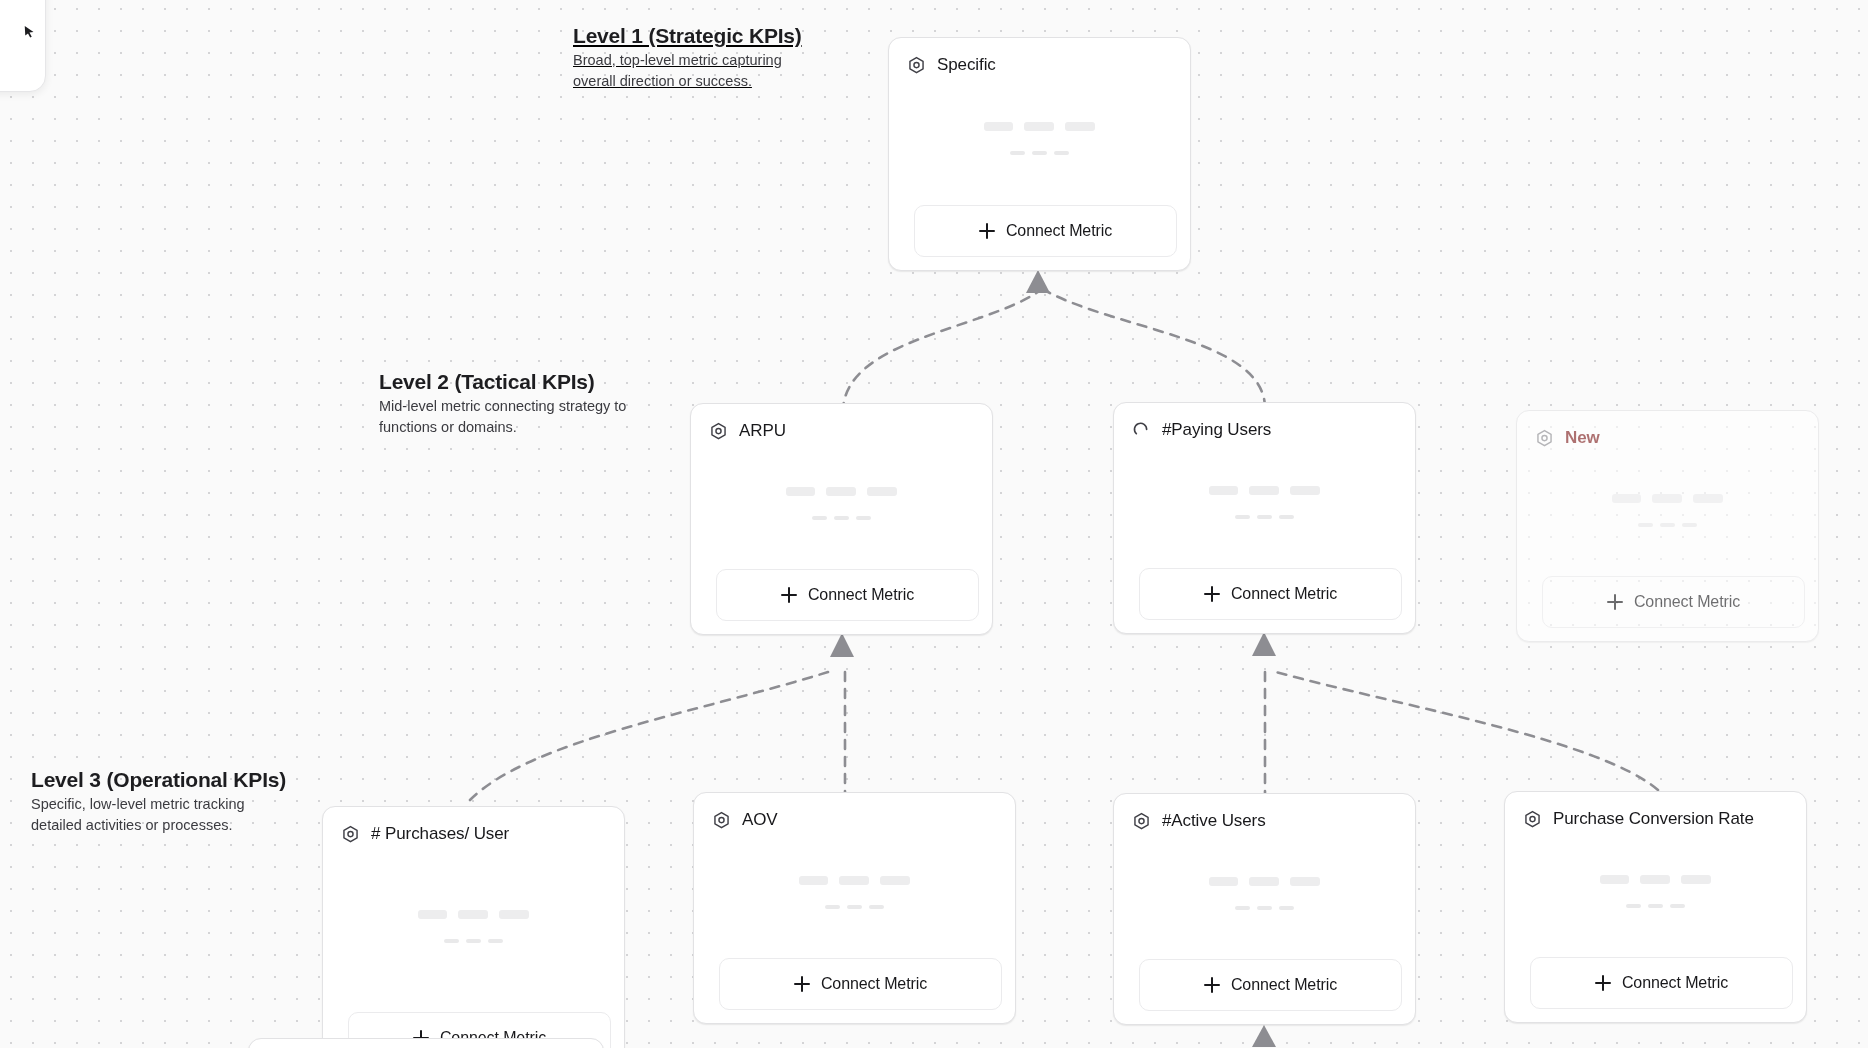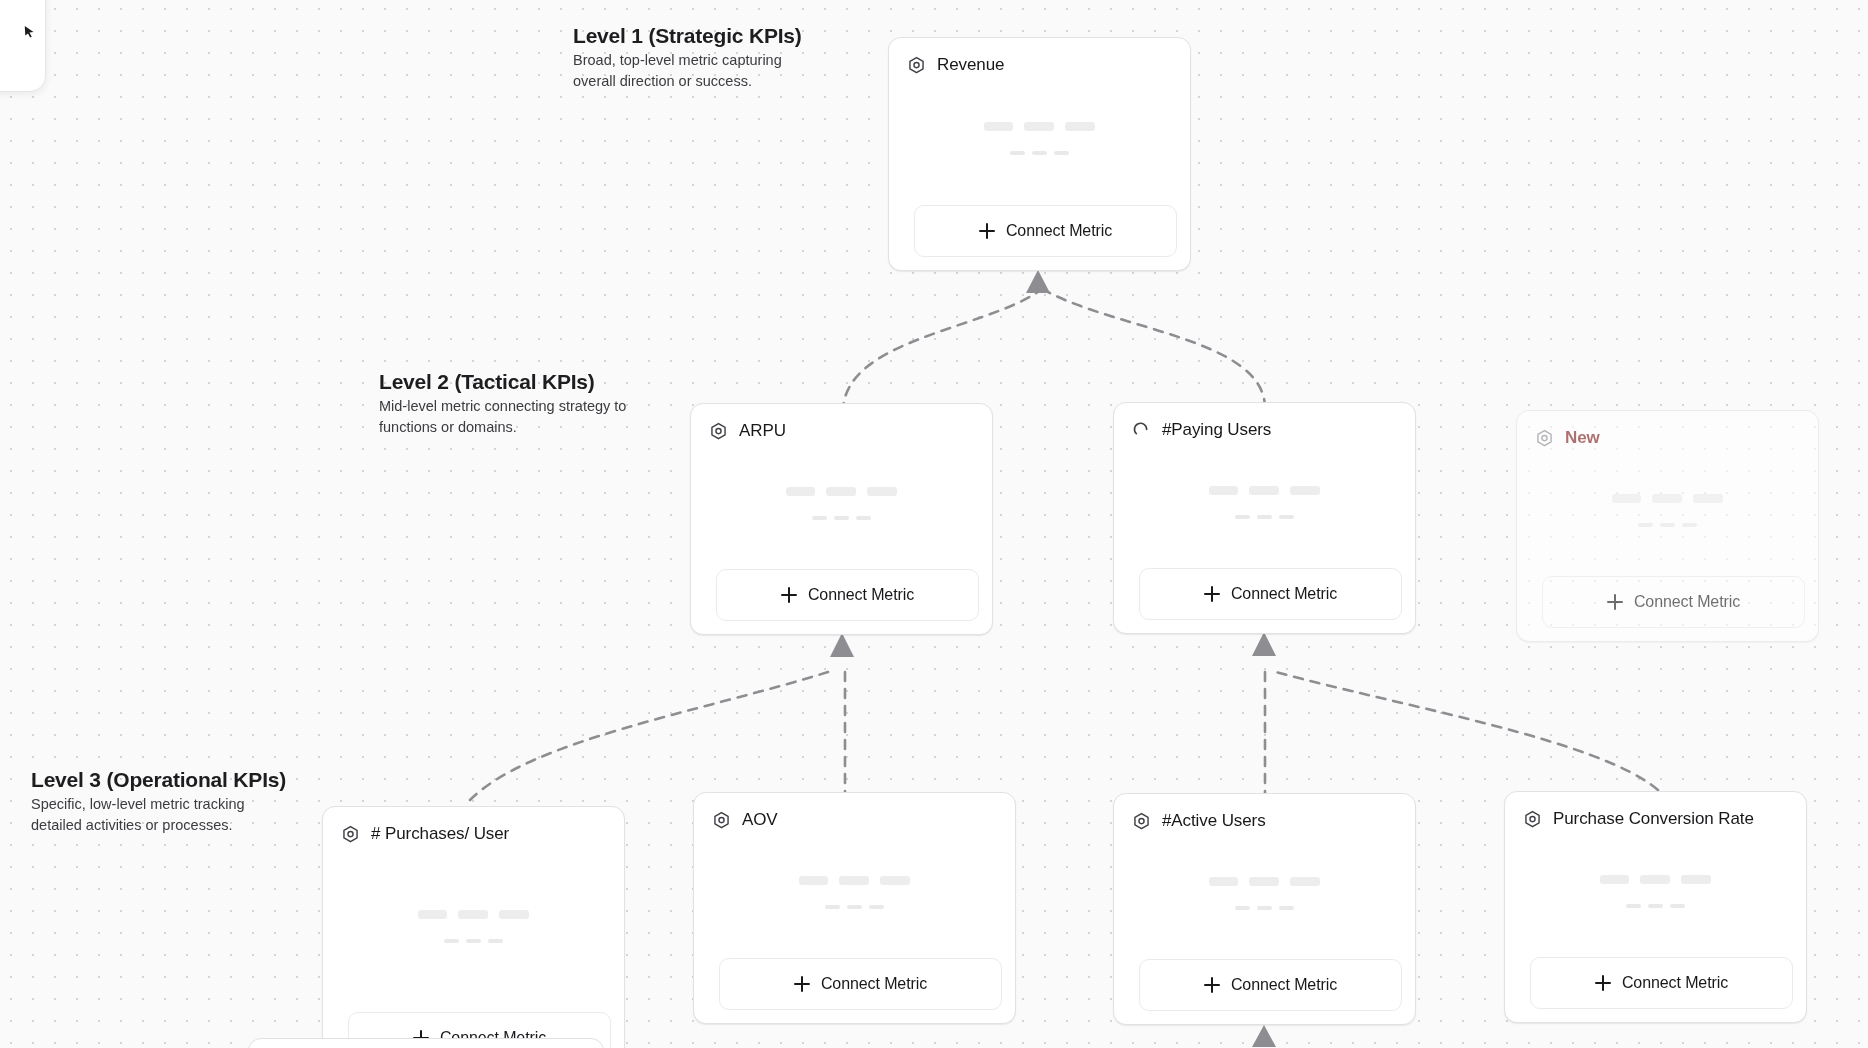--- a/index.html
+++ b/index.html
@@ -199,21 +199,21 @@
   </svg>
 
   <div id="corner-panel">
     <span class="cursor-glyph">
       <svg viewBox="0 0 16 16" width="14" height="14" aria-hidden="true">
         <path d="M2 1 L12 8 L7.4 8.6 L10 13.4 L8.2 14.3 L5.7 9.6 L2.6 12 Z" fill="#1d1d20"></path>
       </svg>
     </span>
   </div>
 
-  <div class="level-block" style="left:573px; top:24px;">
+  <div class="level-block" style="left:573px; top:24px;text-decoration:underline;">
     <div class="level-title">Level 1 (Strategic KPIs)</div>
     <div class="level-desc">Broad, top-level metric capturing overall direction or success.</div>
   </div>
 
   <div class="level-block" style="left:379px; top:370px;">
     <div class="level-title">Level 2 (Tactical KPIs)</div>
     <div class="level-desc">Mid-level metric connecting strategy to functions or domains.</div>
   </div>
 
   <div class="level-block" style="left:31px; top:768px;">
@@ -222,21 +222,21 @@
   </div>
 
   <div class="card" style="left:888px; top:37px; width:303px; height:234px;">
     <div class="card-head">
       <span class="icon-hex">
         <svg viewBox="0 0 20 20" width="19" height="19" aria-hidden="true">
           <path d="M10 1.6 L16.9 5.6 L16.9 13.6 L10 17.6 L3.1 13.6 L3.1 5.6 Z" fill="none" stroke="#3f3f46" stroke-width="1.5" stroke-linejoin="round"></path>
           <circle cx="10" cy="9.6" r="2.7" fill="none" stroke="#3f3f46" stroke-width="1.5"></circle>
         </svg>
       </span>
-      <span class="card-title">Revenue</span>
+      <span class="card-title">Specific</span>
     </div>
     <div class="card-body">
       <div class="skel-row">
         <span class="skel w1"></span>
         <span class="skel w2"></span>
         <span class="skel w3"></span>
       </div>
       <div class="skel-row small">
         <span class="skel"></span>
         <span class="skel"></span>

